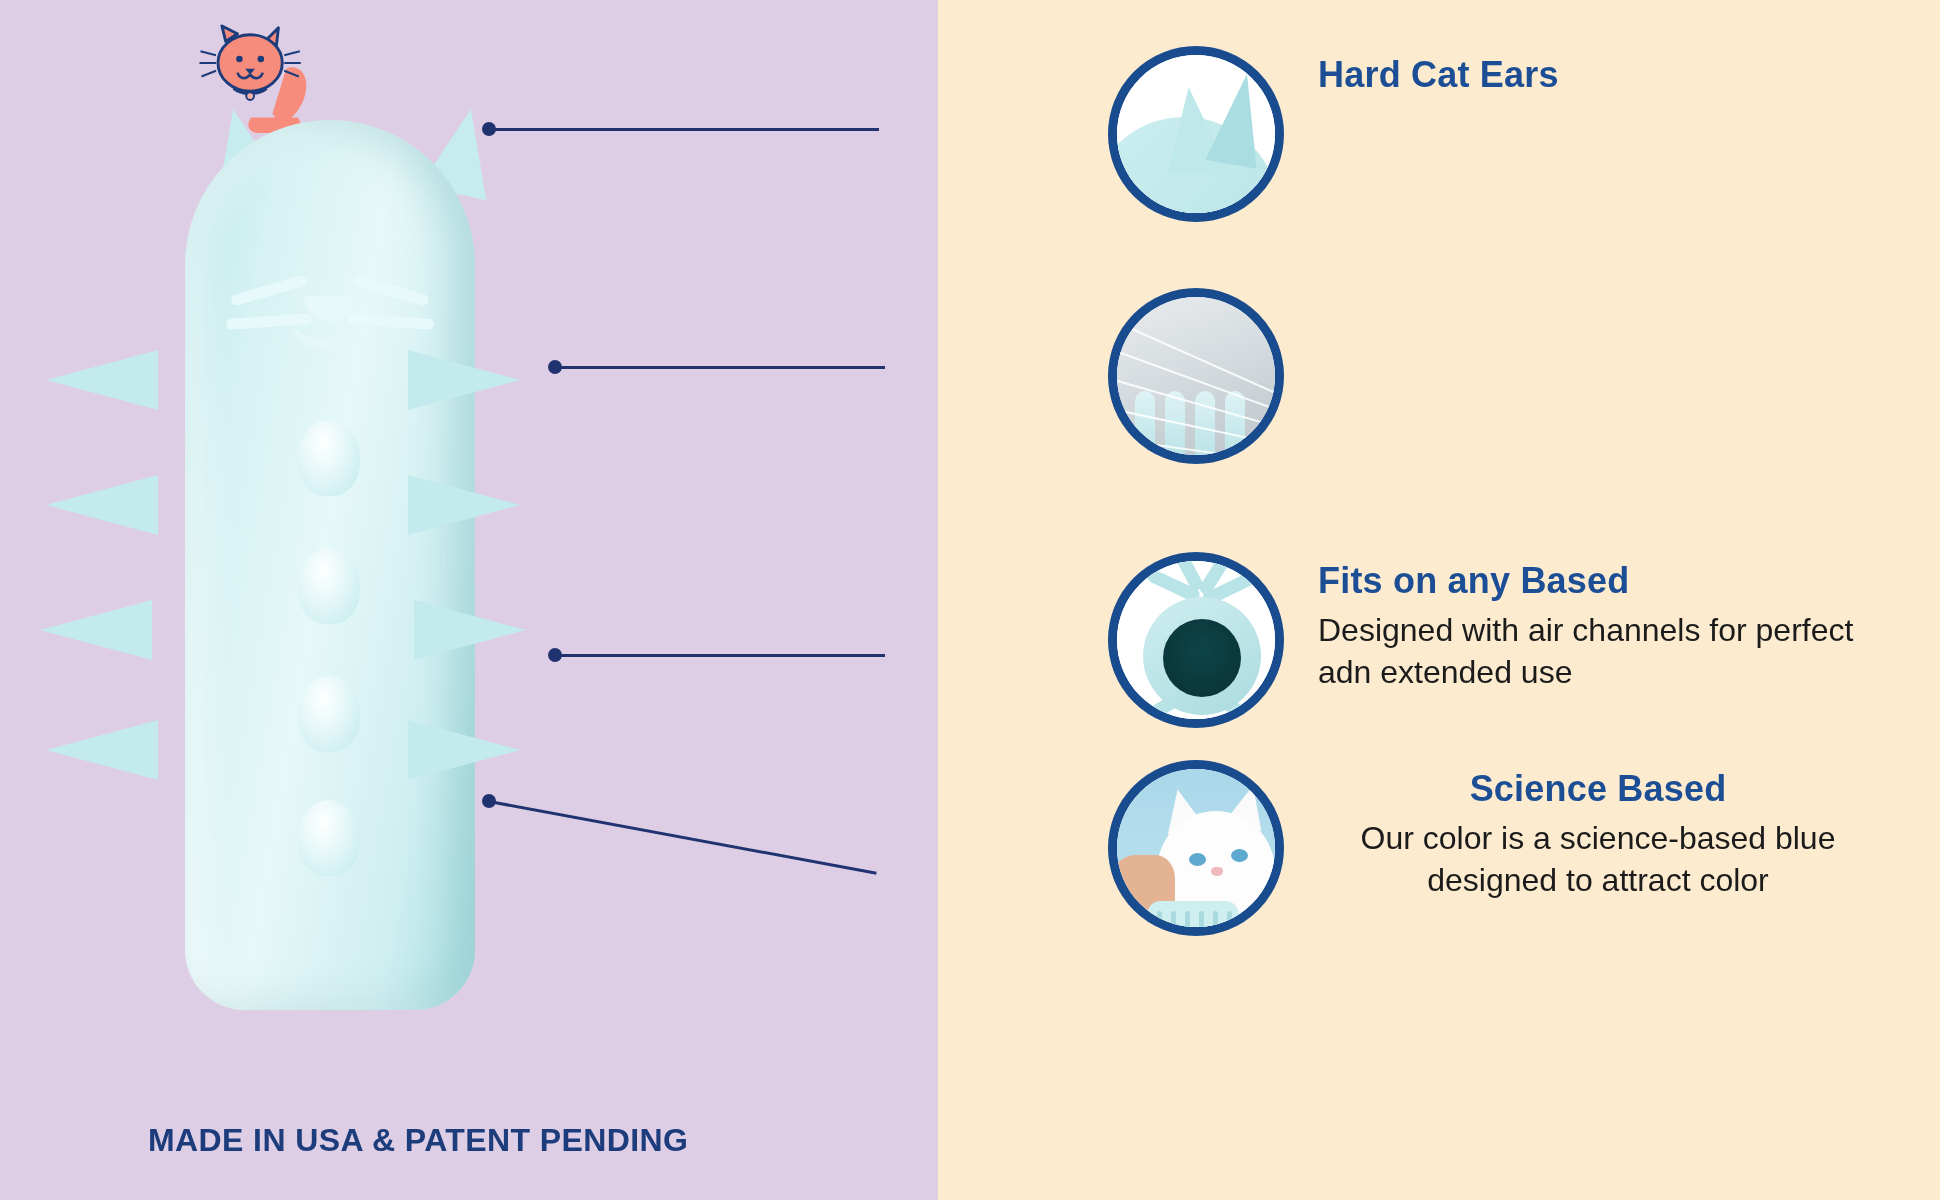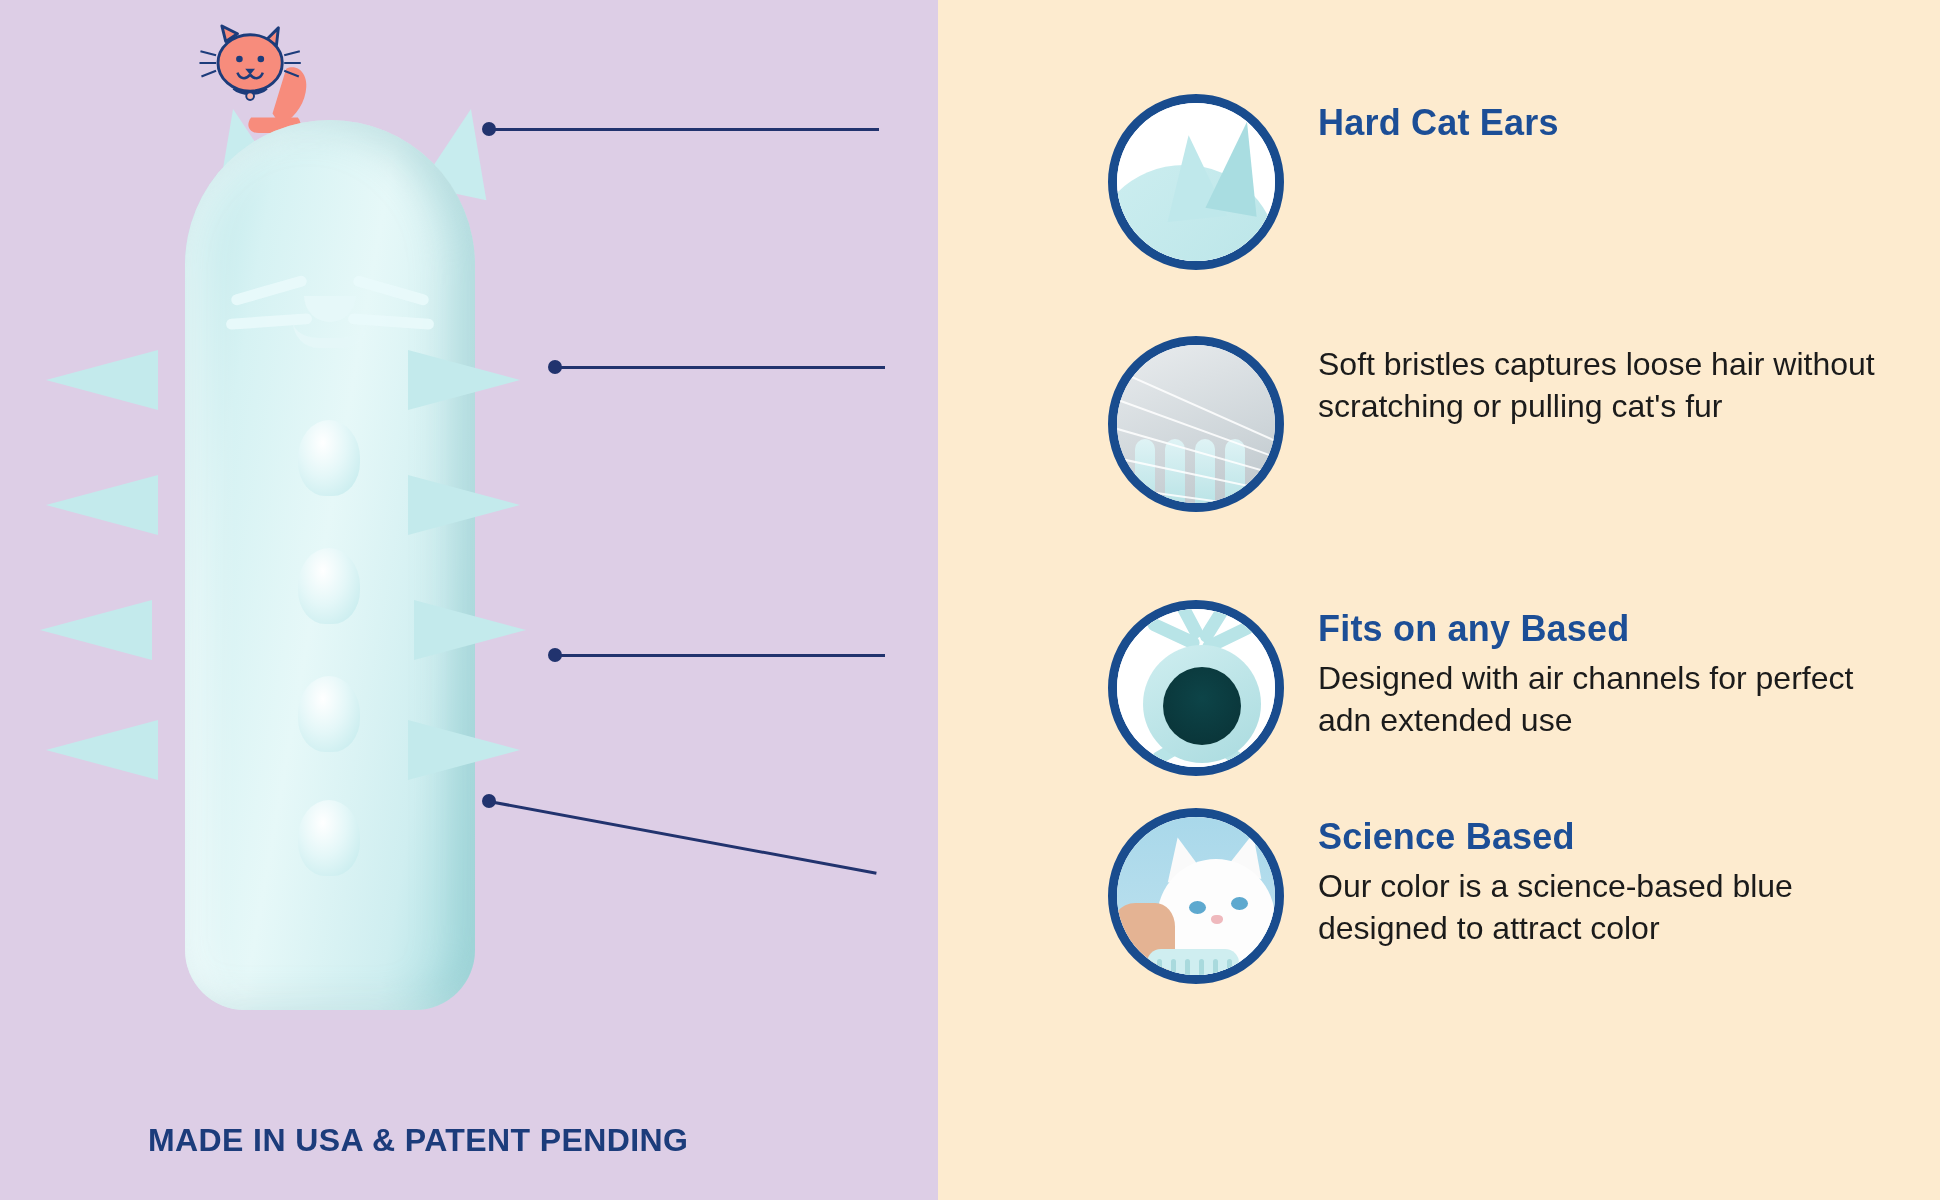--- a/index.html
+++ b/index.html
@@ -83,21 +83,21 @@
     position:absolute; left:148px; top:1122px;
     font-size:32px; font-weight:bold; color:#1C3C7B; letter-spacing:.4px;
   }
 
   
   .connector { position:absolute; }
   .conn-line { position:absolute; background:#21336e; height:3px; transform-origin:left center; }
   .conn-dot  { position:absolute; width:14px; height:14px; border-radius:50%; background:#21336e; }
 
   
-  .feature { position:absolute; display:flex; align-items:flex-start;margin-top:48px; }
+  .feature { position:absolute; display:flex; align-items:flex-start; }
   .circle {
     width:176px; height:176px; border-radius:50%;
     border:9px solid #194C8E; overflow:hidden;
     flex:0 0 176px; position:relative; background:#fff;
   }
   .circle .inner { position:absolute; inset:0; }
   .ftext { margin-left:34px; padding-top:8px; max-width:560px; }
   .fhead {
     font-size:36px; font-weight:bold; color:#1C4E96;
     margin-bottom:8px; letter-spacing:.2px;
@@ -271,21 +271,20 @@
       <div class="bristle" style="left:78px;"></div>
       <div class="bristle" style="left:108px;"></div>
       <div class="strand" style="left:-10px; top:20px;  width:220px; transform:rotate(24deg);"></div>
       <div class="strand" style="left:-10px; top:50px;  width:220px; transform:rotate(20deg);"></div>
       <div class="strand" style="left:-10px; top:80px;  width:220px; transform:rotate(16deg);"></div>
       <div class="strand" style="left:-10px; top:110px; width:220px; transform:rotate(12deg);"></div>
       <div class="strand" style="left:-10px; top:140px; width:220px; transform:rotate(8deg);"></div>
     </div>
   </div>
   <div class="ftext">
-    <div class="fbody">Soft bristles captures loose hair without scratching or pulling cat's fur</div>
   </div>
 </div>
 
 <div class="feature" style="left:1108px; top:552px;">
   <div class="circle">
     <div class="inner art-tube">
       <div class="fin" style="left:82px; top:22px;  transform:rotate(-118deg);"></div>
       <div class="fin" style="left:82px; top:30px;  transform:rotate(-155deg);"></div>
       <div class="fin" style="left:84px; top:86px;  transform:rotate(178deg);"></div>
       <div class="fin" style="left:84px; top:118px; transform:rotate(150deg);"></div>
@@ -296,21 +295,21 @@
       <div class="ring"></div>
       <div class="hole"></div>
     </div>
   </div>
   <div class="ftext">
     <div class="fhead">Fits on any Based</div>
     <div class="fbody">Designed with air channels for perfect adn extended use</div>
   </div>
 </div>
 
-<div class="feature" style="left:1108px; top:760px;">
+<div class="feature" style="left:1108px; top:760px;text-align:center;">
   <div class="circle">
     <div class="inner art-cat">
       <div class="ce" style="left:46px; top:20px; transform:rotate(-12deg);"></div>
       <div class="ce" style="left:112px; top:16px; transform:rotate(14deg);"></div>
       <div class="catface"></div>
       <div class="eye" style="left:72px; top:84px;"></div>
       <div class="eye" style="left:114px; top:80px;"></div>
       <div class="cnose"></div>
       <div class="hand"></div>
       <div class="glove">

